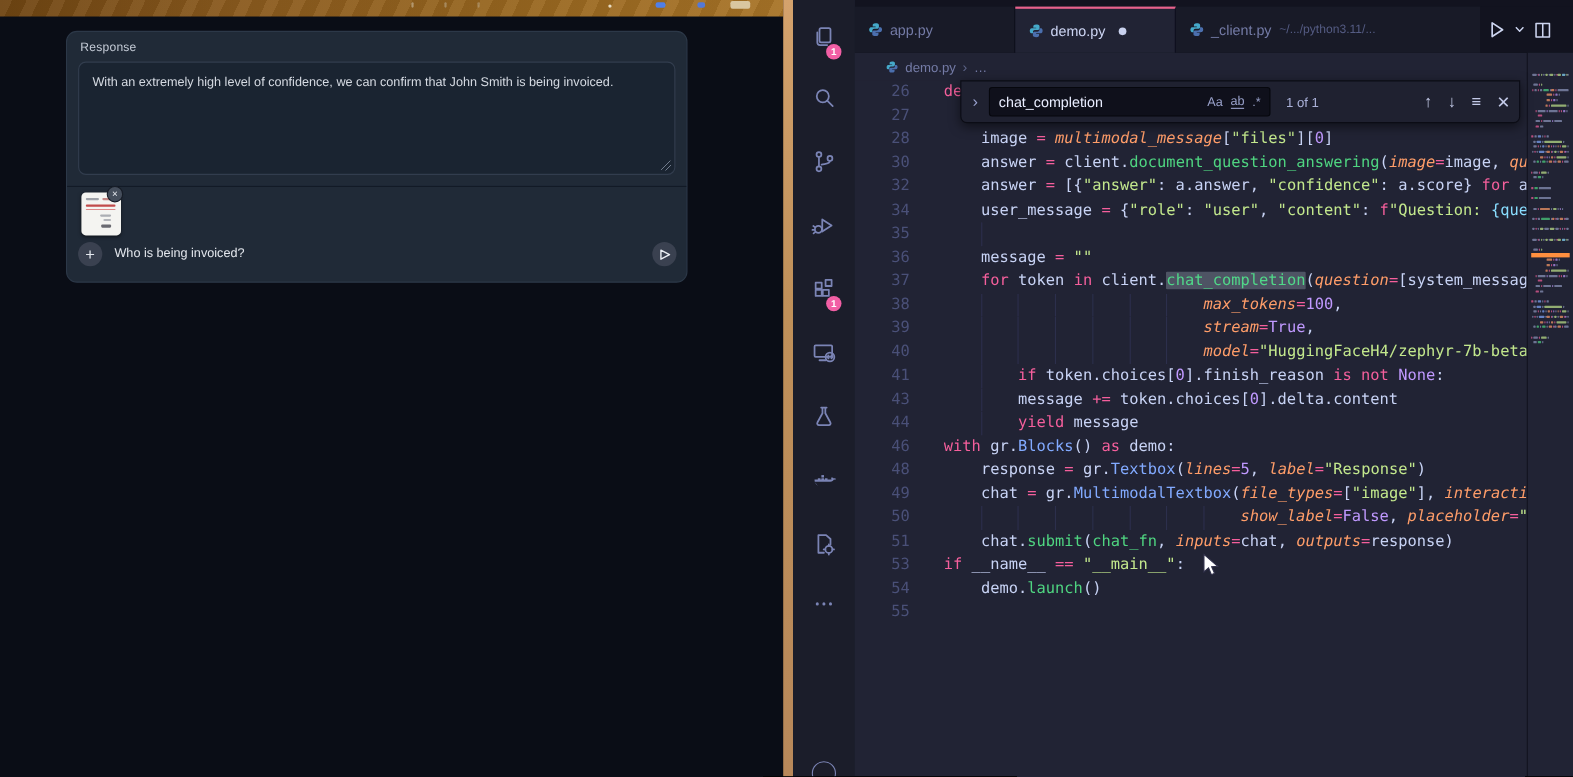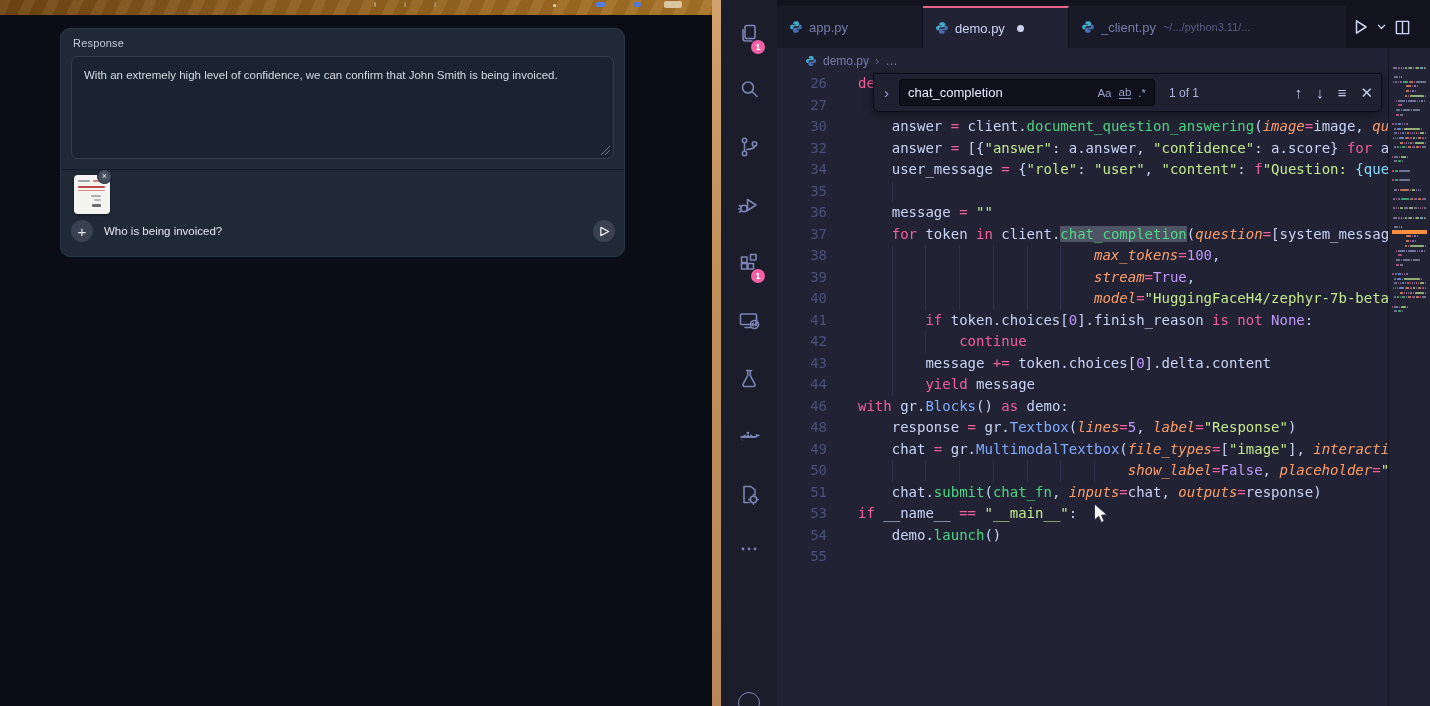--- a/index.html
+++ b/index.html
@@ -305,20 +305,24 @@
     <div class="code">
         <div class="crow">
           <span class="gut">26</span>
           <span class="txt"><span class="tok-k">def</span><span class="tok-d"> </span><span class="tok-m">chat_fn</span><span class="tok-d">(multimodal_message):</span></span>
         </div>
         <div class="crow">
           <span class="gut">27</span>
           <span class="txt"></span>
         </div>
         <div class="crow">
+          <span class="gut">28</span>
+          <span class="txt"><span class="tok-d">    image</span><span class="tok-k"> = </span><span class="tok-p">multimodal_message</span><span class="tok-d">[</span><span class="tok-s">"files"</span><span class="tok-d">][</span><span class="tok-n">0</span><span class="tok-d">]</span></span>
+        </div>
+        <div class="crow">
           <span class="gut">30</span>
           <span class="txt"><span class="tok-d">    answer</span><span class="tok-k"> = </span><span class="tok-d">client.</span><span class="tok-m">document_question_answering</span><span class="tok-d">(</span><span class="tok-p">image</span><span class="tok-k">=</span><span class="tok-d">image, </span><span class="tok-p">question</span></span>
         </div>
         <div class="crow">
           <span class="gut">32</span>
           <span class="txt"><span class="tok-d">    answer</span><span class="tok-k"> = </span><span class="tok-d">[{</span><span class="tok-s">"answer"</span><span class="tok-d">: a.answer, </span><span class="tok-s">"confidence"</span><span class="tok-d">: a.score} </span><span class="tok-k">for</span><span class="tok-d"> a </span></span>
         </div>
         <div class="crow">
           <span class="gut">34</span>
           <span class="txt"><span class="tok-d">    user_message</span><span class="tok-k"> = </span><span class="tok-d">{</span><span class="tok-s">"role"</span><span class="tok-d">: </span><span class="tok-s">"user"</span><span class="tok-d">, </span><span class="tok-s">"content"</span><span class="tok-d">: </span><span class="tok-k">f</span><span class="tok-s">"Question: </span><span class="tok-b">{question}</span></span>
@@ -343,24 +347,20 @@
           <span class="gut">39</span>
           <span class="txt"><i class="iguide" style="left: 4ch;"></i><i class="iguide" style="left: 8ch;"></i><i class="iguide" style="left: 12ch;"></i><i class="iguide" style="left: 16ch;"></i><i class="iguide" style="left: 20ch;"></i><i class="iguide" style="left: 24ch;"></i><span class="tok-d">                            </span><span class="tok-p">stream</span><span class="tok-k">=</span><span class="tok-n">True</span><span class="tok-d">,</span></span>
         </div>
         <div class="crow">
           <span class="gut">40</span>
           <span class="txt"><i class="iguide" style="left: 4ch;"></i><i class="iguide" style="left: 8ch;"></i><i class="iguide" style="left: 12ch;"></i><i class="iguide" style="left: 16ch;"></i><i class="iguide" style="left: 20ch;"></i><i class="iguide" style="left: 24ch;"></i><span class="tok-d">                            </span><span class="tok-p">model</span><span class="tok-k">=</span><span class="tok-s">"HuggingFaceH4/zephyr-7b-beta"</span></span>
         </div>
         <div class="crow">
           <span class="gut">41</span>
           <span class="txt"><i class="iguide" style="left: 4ch;"></i><span class="tok-d">        </span><span class="tok-k">if</span><span class="tok-d"> token.choices[</span><span class="tok-n">0</span><span class="tok-d">].finish_reason </span><span class="tok-k">is</span><span class="tok-d"> </span><span class="tok-k">not</span><span class="tok-d"> </span><span class="tok-n">None</span><span class="tok-d">:</span></span>
-        </div>
-        <div class="crow">
-          <span class="gut">42</span>
-          <span class="txt"><i class="iguide" style="left: 4ch;"></i><i class="iguide" style="left: 8ch;"></i><span class="tok-d">            </span><span class="tok-k">continue</span></span>
         </div>
         <div class="crow">
           <span class="gut">43</span>
           <span class="txt"><i class="iguide" style="left: 4ch;"></i><span class="tok-d">        message </span><span class="tok-k">+=</span><span class="tok-d"> token.choices[</span><span class="tok-n">0</span><span class="tok-d">].delta.content</span></span>
         </div>
         <div class="crow">
           <span class="gut">44</span>
           <span class="txt"><i class="iguide" style="left: 4ch;"></i><span class="tok-d">        </span><span class="tok-k">yield</span><span class="tok-d"> message</span></span>
         </div>
         <div class="crow">

